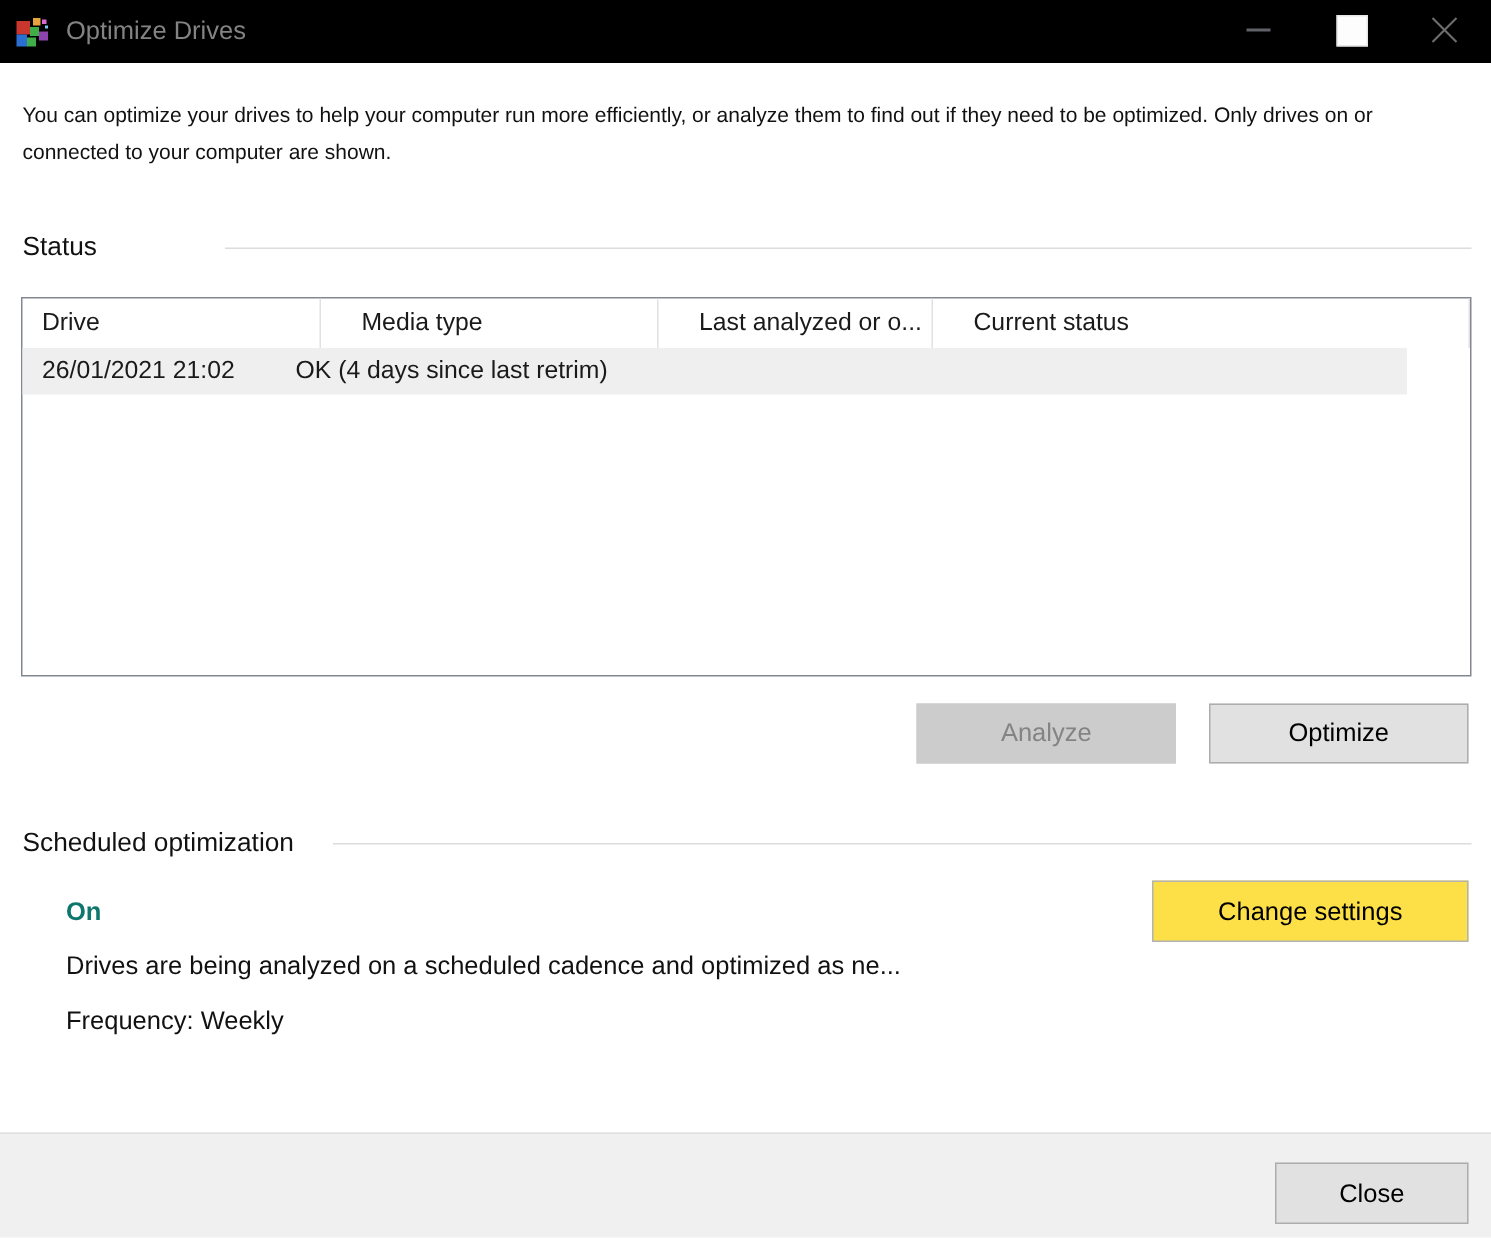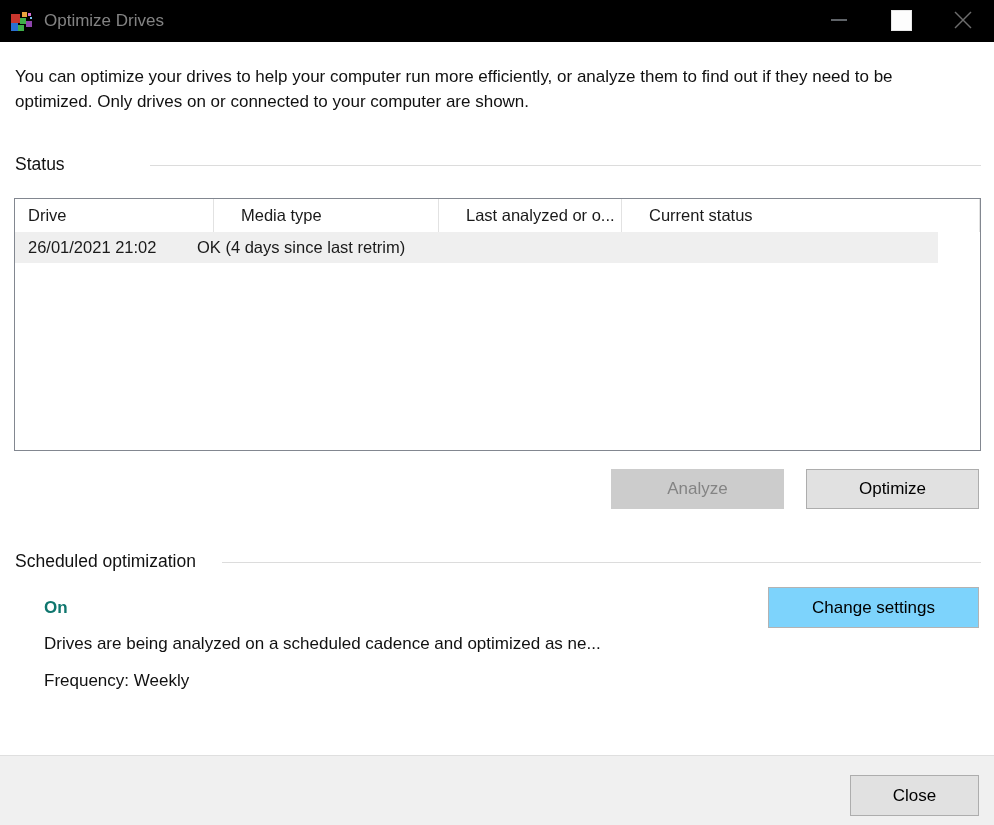--- a/index.html
+++ b/index.html
@@ -17,21 +17,21 @@
   .app-icon { position: absolute; left: 10px; top: 9px; width: 24px; height: 24px; }
   .title-text { position: absolute; left: 44px; top: 11px; font-size: 17px; color: #838383; }
   .win-controls { position: absolute; right: 0; top: 0; display: flex; }
   .win-btn { width: 62px; height: 40px; display: flex; align-items: center; justify-content: center; cursor: default; }
   .min-glyph { width: 16px; height: 0; border-top: 2px solid #5f6368; }
   .max-glyph { width: 21px; height: 21px; border: 1px solid #e6e6e6; background: #fdfdfd; }
 
   
   .intro {
     position: absolute; left: 15px; top: 64px; width: 908px;
-    font-size: 17px; line-height: 25px; color: #111111;
+    font-size: 14px; line-height: 25px; color: #111111;
   }
 
   
   .section-label { position: absolute; font-size: 17.5px; color: #111111; }
   #status-label { left: 15px; top: 154px; }
   #sched-label  { left: 15px; top: 551px; }
   .section-rule { position: absolute; height: 1px; background: #dcdcdc; }
   #status-rule { left: 150px; right: 13px; top: 165px; }
   #sched-rule  { left: 222px; right: 13px; top: 562px; }
 
@@ -64,21 +64,21 @@
 
   
   .btn {
     position: absolute; display: flex; align-items: center; justify-content: center;
     font-family: Liberation Sans, sans-serif; font-size: 17px; color: #000000;
     background: #e1e1e1; border: 1px solid #adadad; cursor: default;
   }
   .btn.disabled { background: #cccccc; border-color: #cccccc; color: #848484; }
   #analyze-btn  { left: 611px; top: 469px; width: 173px; height: 40px; }
   #optimize-btn { left: 806px; top: 469px; width: 173px; height: 40px; }
-  #change-settings-btn { left: 768px; top: 587px; width: 211px; height: 41px; background: #7dd3fc; border-color: #b3b3b3; }
+  #change-settings-btn { left: 768px; top: 587px; width: 211px; height: 41px; background: #fde047; border-color: #b3b3b3; }
   #close-btn { left: 850px; top: 775px; width: 129px; height: 41px; }
 
   
   .sched-state { position: absolute; left: 44px; top: 598px; font-size: 17px; font-weight: bold; color: #0f766e; }
   .sched-desc  { position: absolute; left: 44px; top: 634px; font-size: 17px; color: #111111; }
   .sched-freq  { position: absolute; left: 44px; top: 671px; font-size: 17px; color: #111111; }
 
   
   .footer {
     position: absolute; left: 0; top: 755px; width: 994px; height: 70px;

